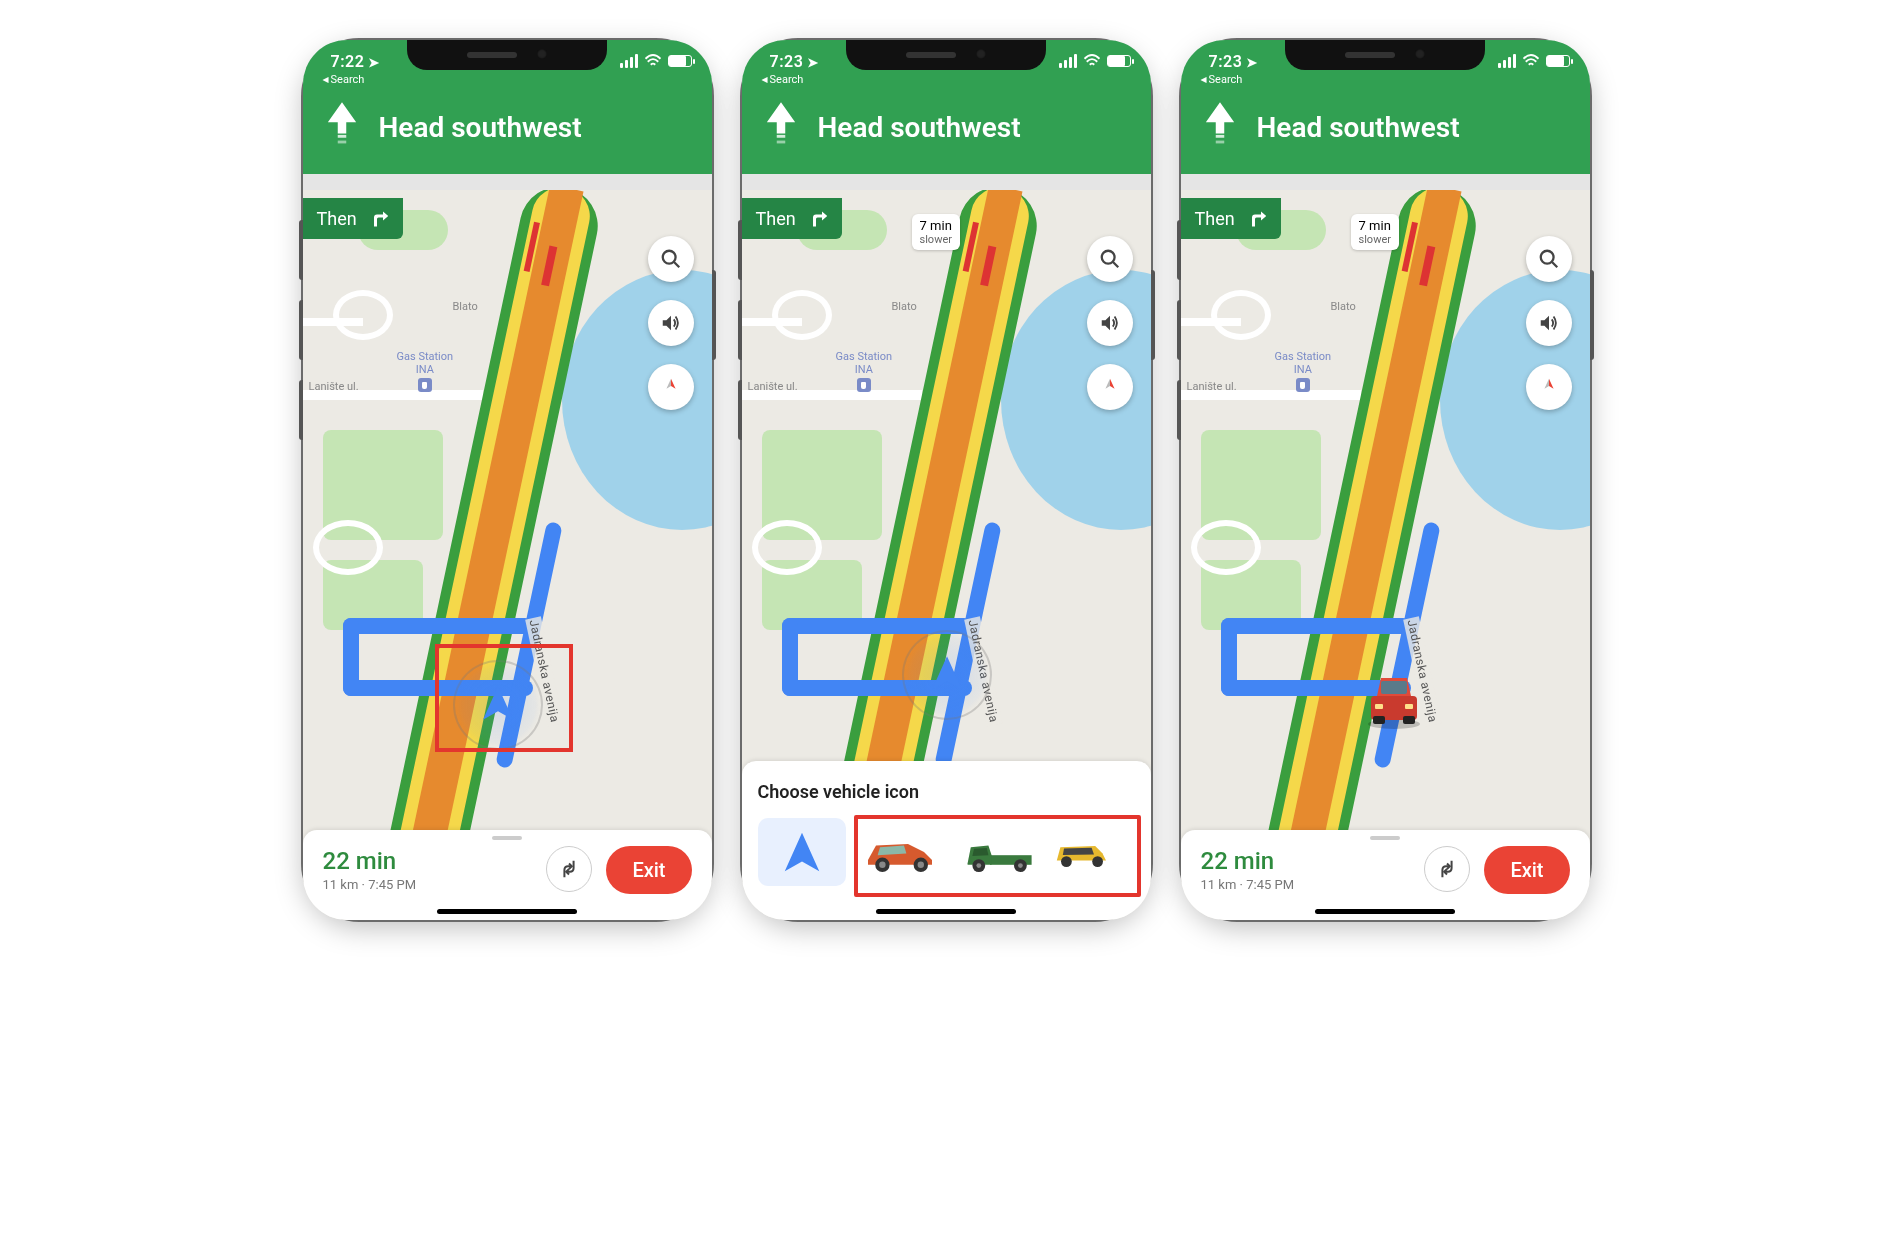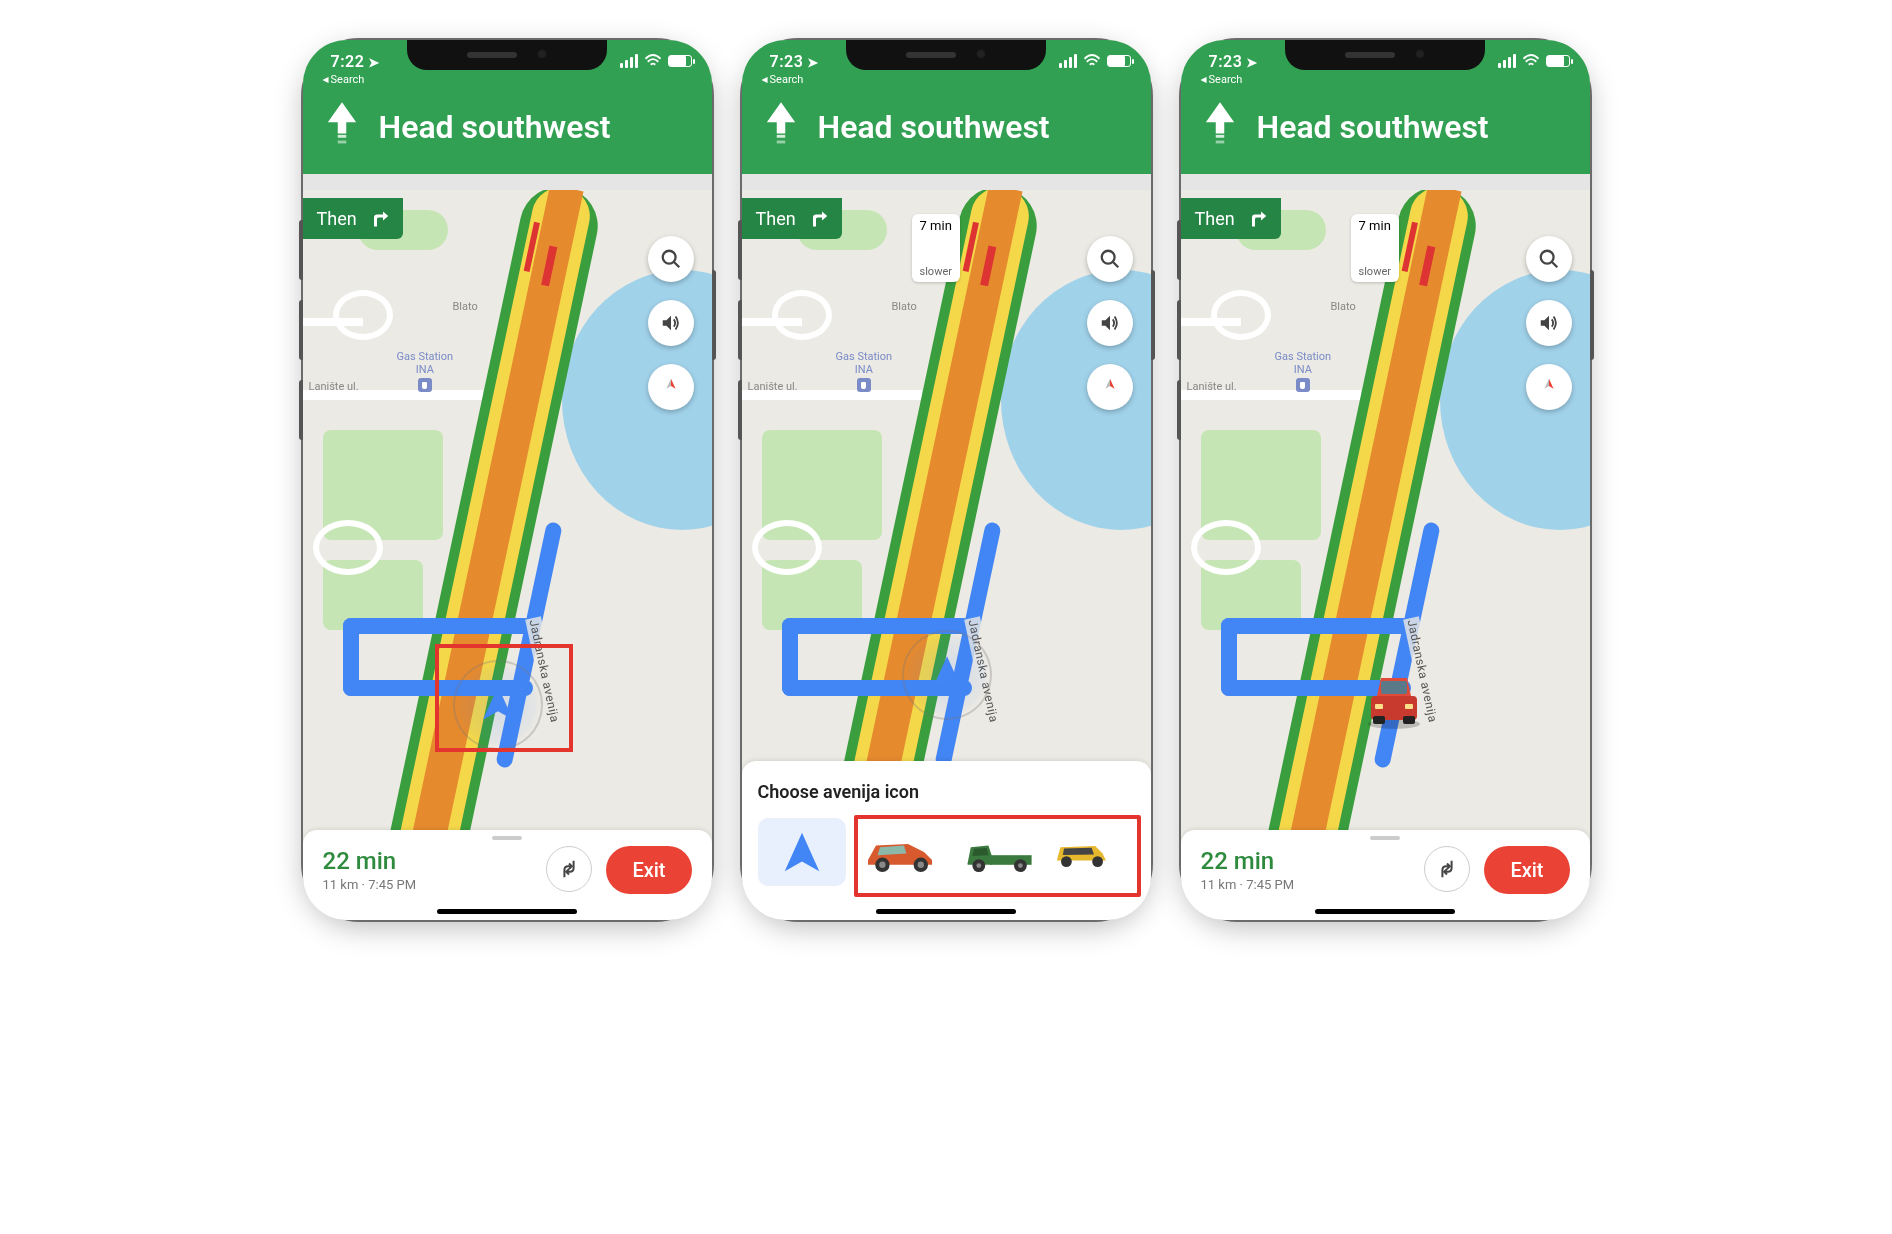--- a/index.html
+++ b/index.html
@@ -76,21 +76,21 @@
   .batt::after{content:""; position:absolute; right:-4px; top:3px; width:2px; height:5px; background:#fff; border-radius:1px;}
   .batt i{ display:block; width:80%; height:100%; background:#fff; border-radius:1px;}
   
   .dirheader{
     position:absolute; top:0; left:0; right:0;
     background:#31a052; color:#fff; padding-top:62px; padding-bottom:22px;
     display:flex; align-items:center; padding-left:22px; gap:20px;
     z-index:40;
   }
   .dirheader .arrow svg{ width:34px; height:46px; }
-  .dirheader .txt{ font-size:32px; font-weight:600;}
+  .dirheader .txt{ font-size:28px; font-weight:600;}
   .then{
     position:absolute; top:158px; left:0; z-index:39;
     background:#258545; color:#fff; padding:10px 14px;
     font-size:18px; display:flex; align-items:center; gap:14px;
     border-radius:0 0 6px 0;
   }
   .then svg{ width:18px; height:18px;}
   
   .map{ position:absolute; inset:0; top:150px; overflow:hidden;}
   .mapbg{ position:absolute; inset:0; background:#eceae4;}
@@ -118,21 +118,21 @@
   .route-h2{position:absolute; left:40px; top:490px; width:190px; height:16px; background:#4285f4; border-radius:8px;}
   .route-vl{position:absolute; left:40px; top:428px; width:16px; height:78px; background:#4285f4; border-radius:8px;}
   .route-name{ position:absolute; left:230px; top:420px; font-size:12px; color:#555; transform:rotate(78deg); transform-origin:left; letter-spacing:.5px; background:rgba(236,234,228,.8); padding:1px 2px;}
   
   .rnd{ position:absolute; border:6px solid #fff; border-radius:50%; }
   
   .traffic{ position:absolute; left:170px; top:24px; background:#fff; border-radius:6px;
     padding:4px 8px; font-size:13px; text-align:center; box-shadow:0 1px 3px rgba(0,0,0,.2);}
   .traffic::after{content:""; position:absolute; left:12px; bottom:-6px;
     border:6px solid transparent; border-top-color:#fff;}
-  .traffic .l2{ font-size:11px; color:#666;margin-top:32px;}
+  .traffic .l2{ font-size:11px; color:#666;}
   
   .fab{ position:absolute; right:18px; width:46px; height:46px; background:#fff;
     border-radius:50%; box-shadow:0 2px 5px rgba(0,0,0,.25);
     display:flex; align-items:center; justify-content:center; z-index:30;}
   .fab1{ top:46px;} .fab2{ top:110px;} .fab3{ top:174px;}
   .fab svg{ width:22px; height:22px;}
   
   .vehicle-arrow{ position:absolute; left:150px; top:470px; width:90px; height:90px; z-index:20;}
   .vehicle-arrow .ring{ position:absolute; inset:0; border-radius:50%;
     background:radial-gradient(circle, rgba(66,133,244,.15) 0%, rgba(66,133,244,.05) 60%, transparent 70%);
@@ -395,21 +395,21 @@
 
       <div class="vehicle-arrow" style="left:160px; top:440px;">
         <div class="ring"></div>
         <svg viewBox="0 0 24 24" fill="#4285f4">
             <path d="M12 2 L21 22 L12 17 L3 22 Z"></path>
           </svg>
       </div>
     </div>
 
     <div class="choosepanel">
-      <div class="title">Choose avenija icon</div>
+      <div class="title">Choose vehicle icon</div>
       <div class="vehicles">
         <div class="veh sel">
           <svg viewBox="0 0 24 24" fill="#4285f4">
               <path d="M12 2 L21 22 L12 17 L3 22 Z"></path>
             </svg>
         </div>
         <div class="veh">
           <svg class="car" viewBox="0 0 100 60">
             <path d="M10 40 L20 22 L60 20 L80 30 L90 40 L90 46 L10 46 Z" fill="#d65a2e"></path>
             <path d="M25 24 L55 22 L58 32 L22 34 Z" fill="#8bb8a8"></path>

